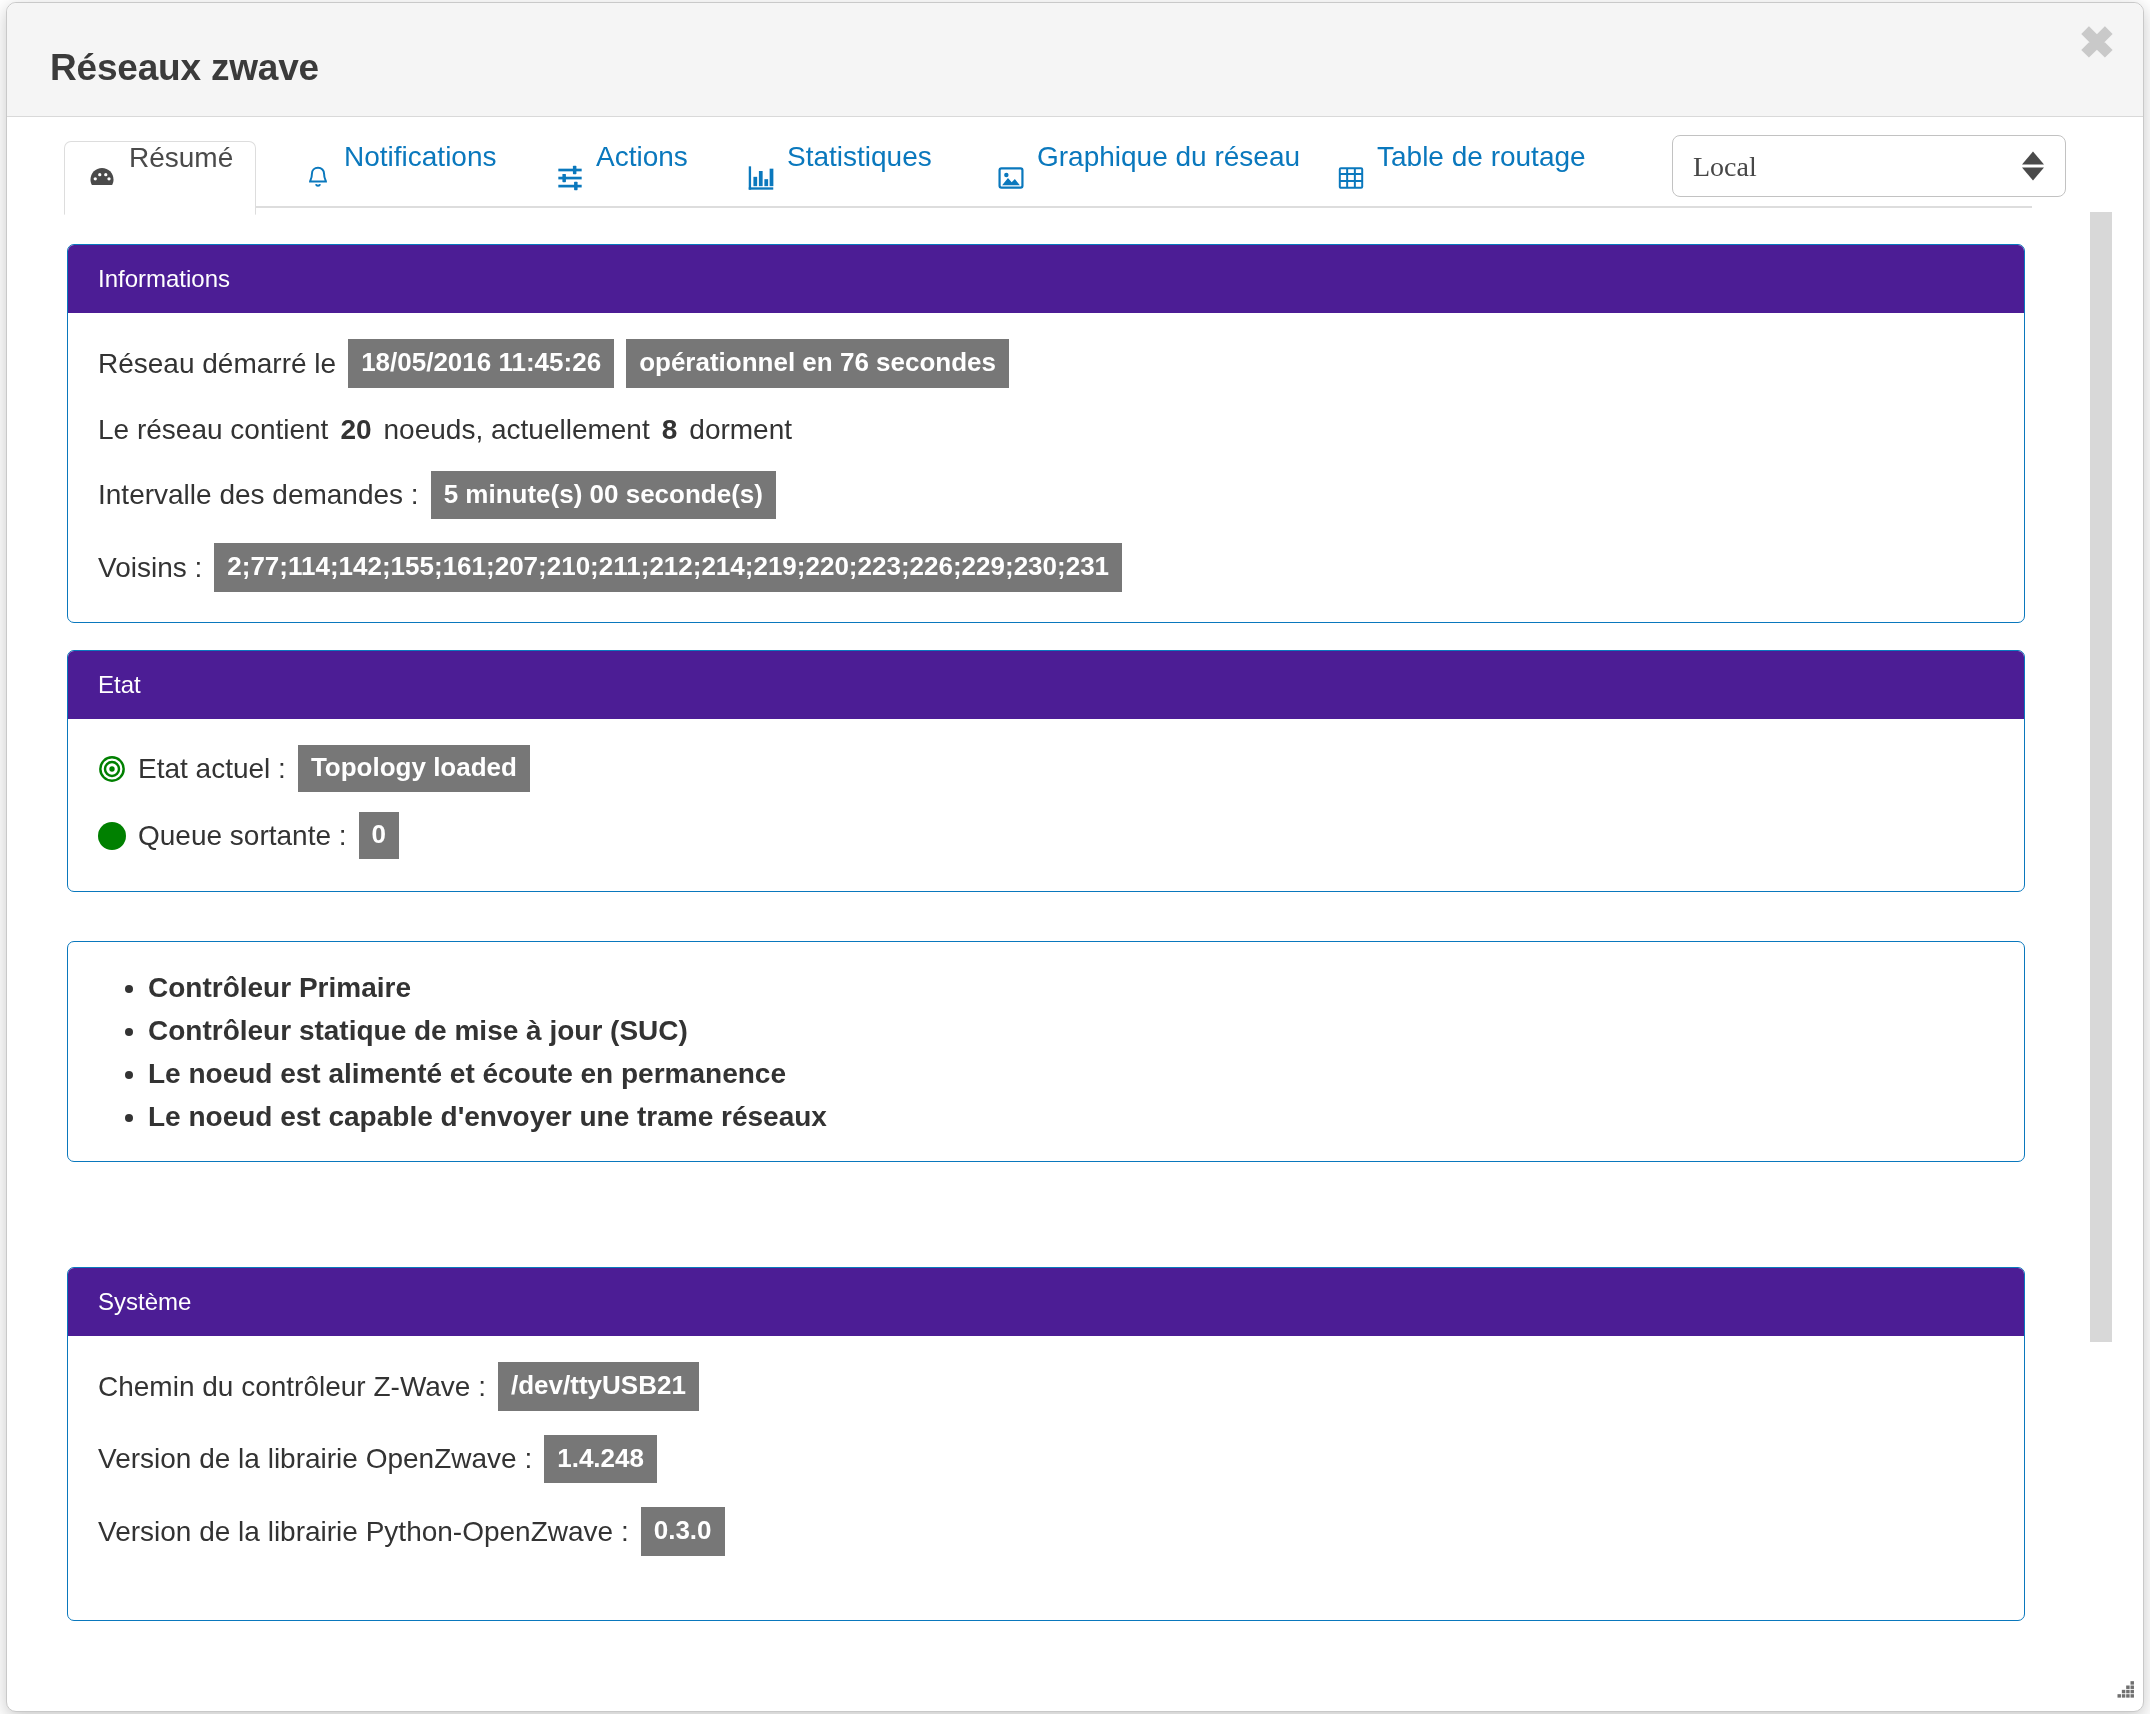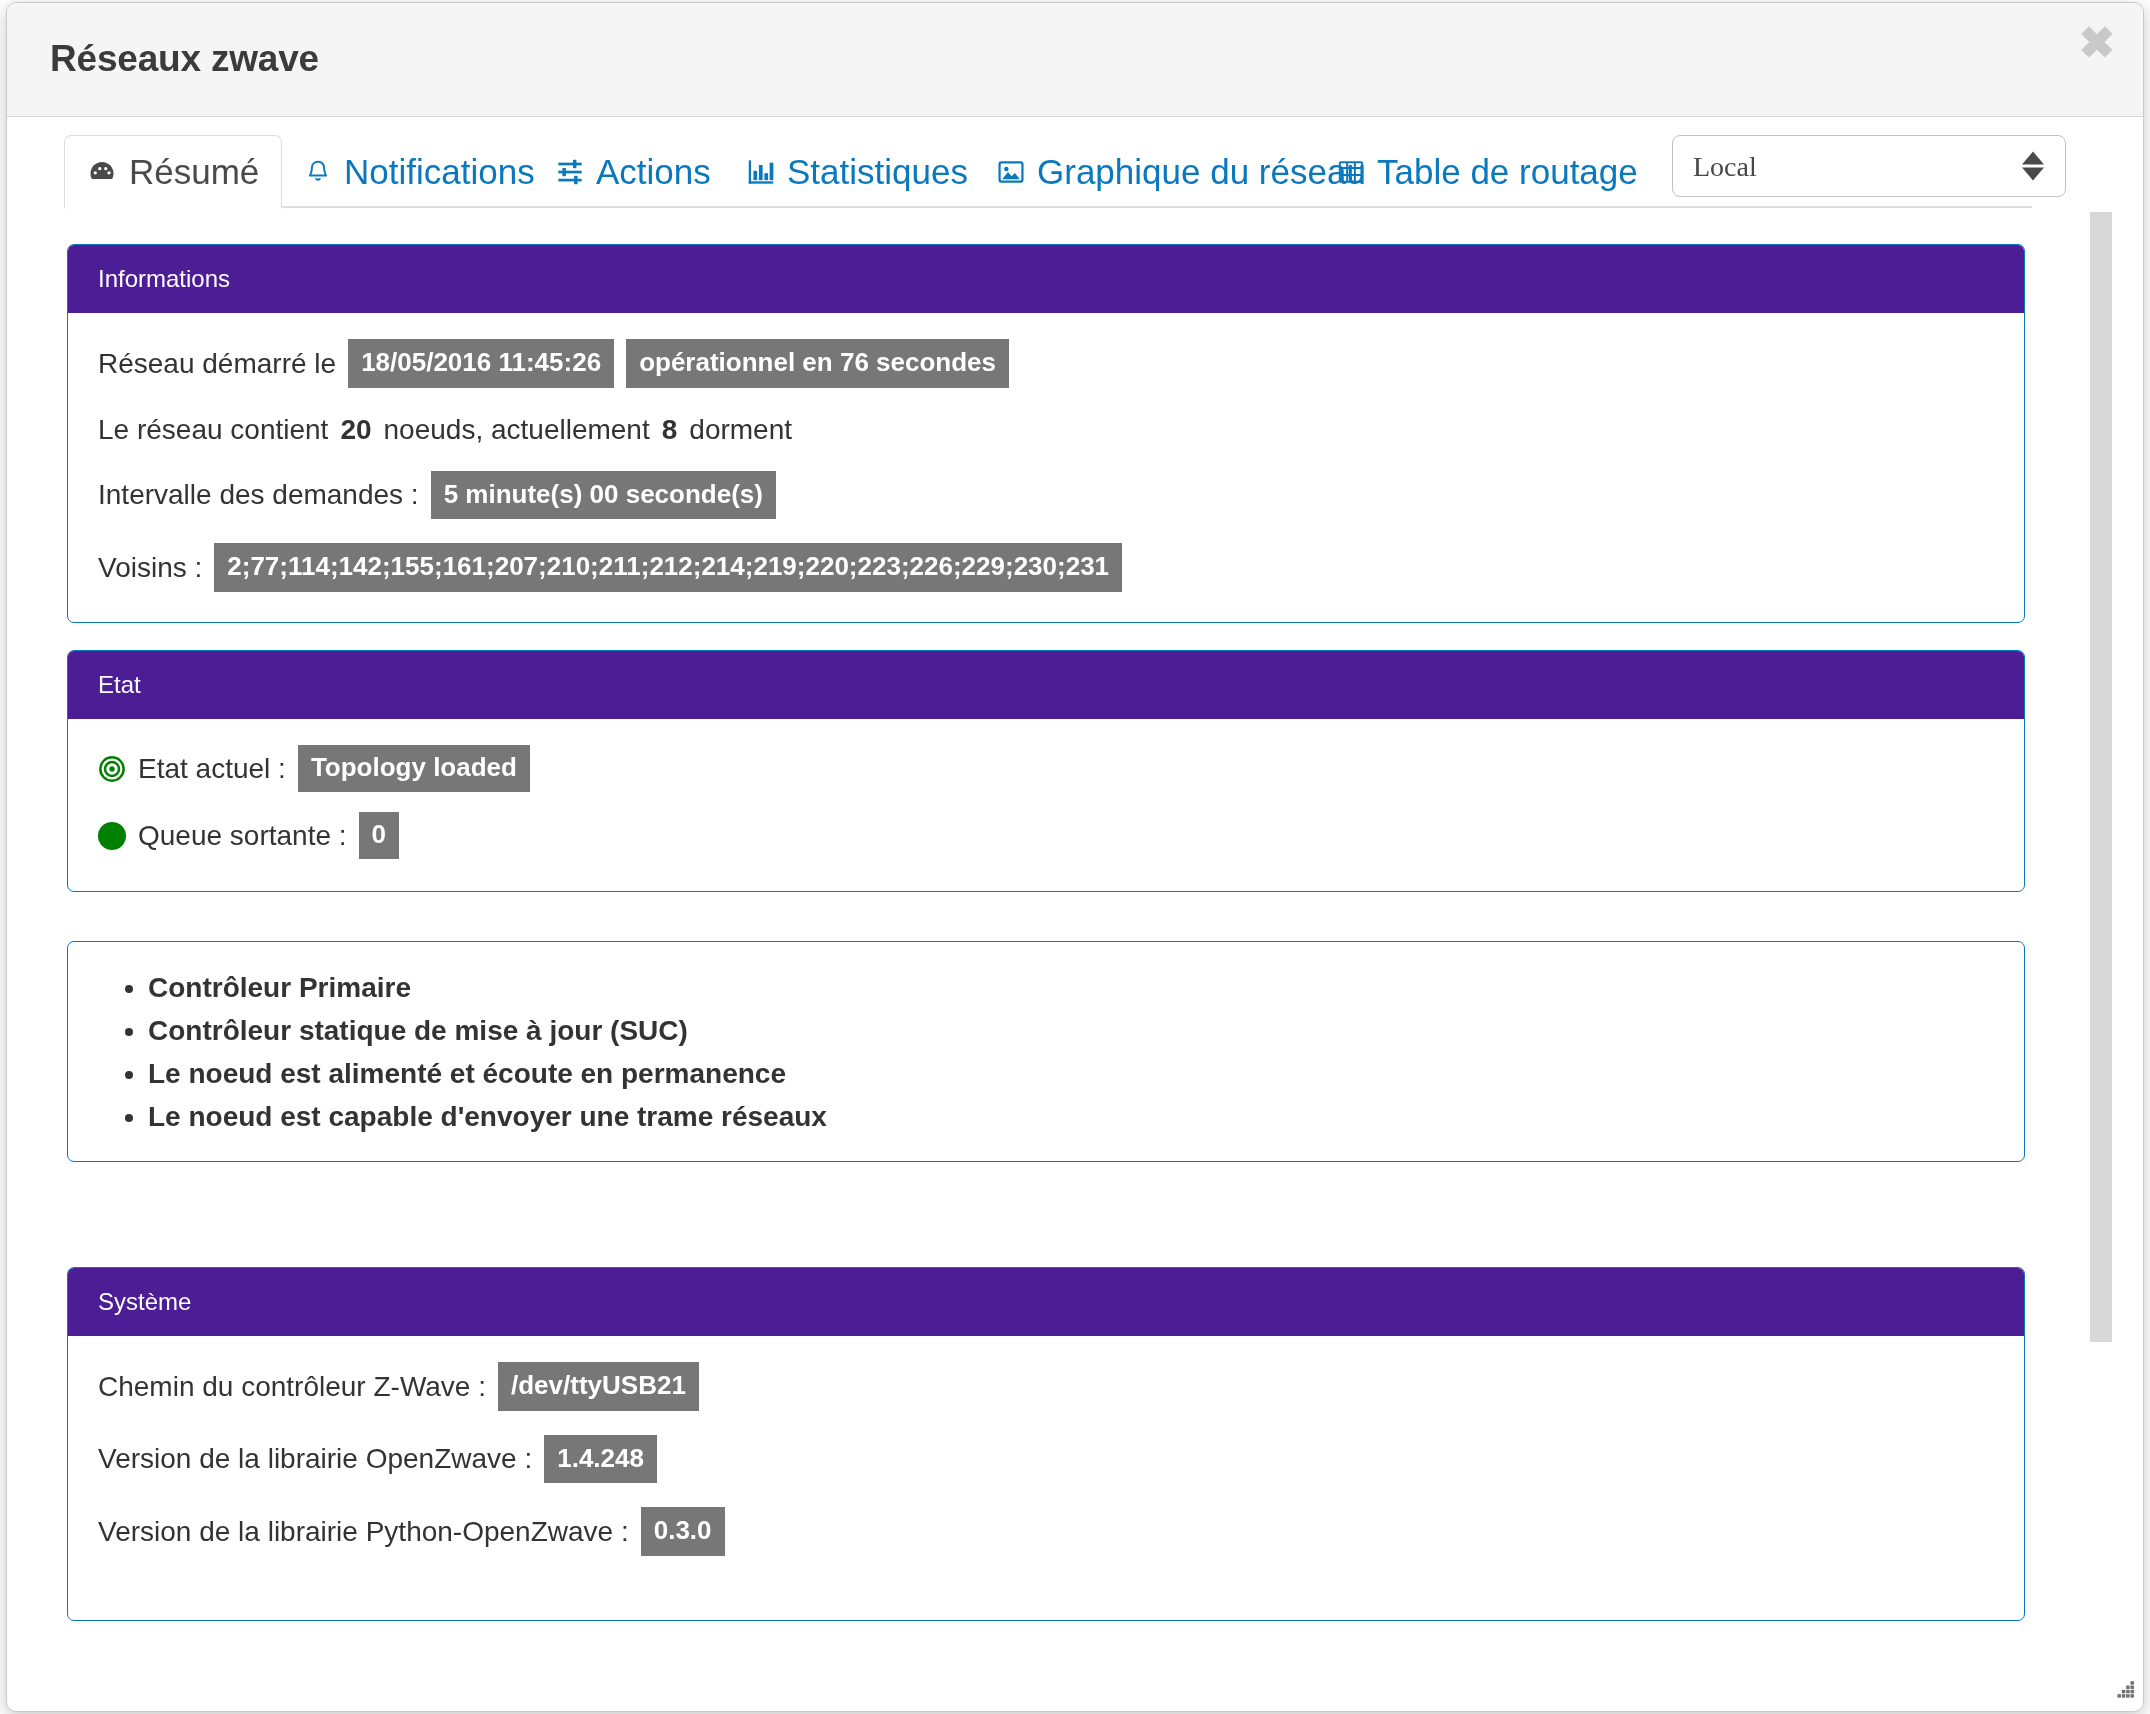--- a/index.html
+++ b/index.html
@@ -28,21 +28,21 @@
     position: absolute;
     left: 0; top: 0;
     width: 2136px; height: 114px;
     background: #f5f5f5;
     border-bottom: 1px solid #d9d9d9;
     border-top-left-radius: 9px;
     border-top-right-radius: 9px;
   }
   #modal-title {
     position: absolute;
-    left: 43px; top: 35px;
+    left: 43px; top: 44px;
     font-size: 37px;
     font-weight: bold;
     color: #3b3b3b;
     letter-spacing: -0.2px;
   }
   #modal-close {
     position: absolute;
     right: 22px; top: 16px;
     width: 48px; height: 48px;
     line-height: 46px;
@@ -64,27 +64,26 @@
     width: 2136px; height: 92px;
   }
   #tab-underline {
     position: absolute;
     left: 57px; top: 88px;
     width: 1968px; height: 2px;
     background: #dddddd;
   }
   .tab {
     position: absolute;
-    top: 17px;
+    top: 23px;
     height: 73px;
     display: flex;
-    align-items: center;
     gap: 12px;
     padding: 0 22px;
-    font-size: 35px;
+    font-size: 28px;
     color: #0a78bd;
     cursor: pointer;
     white-space: nowrap;
   }
   .tab.active {
     background: #ffffff;
     border: 1px solid #dddddd;
     border-bottom: 1px solid #ffffff;
     border-top-left-radius: 7px;
     border-top-right-radius: 7px;

